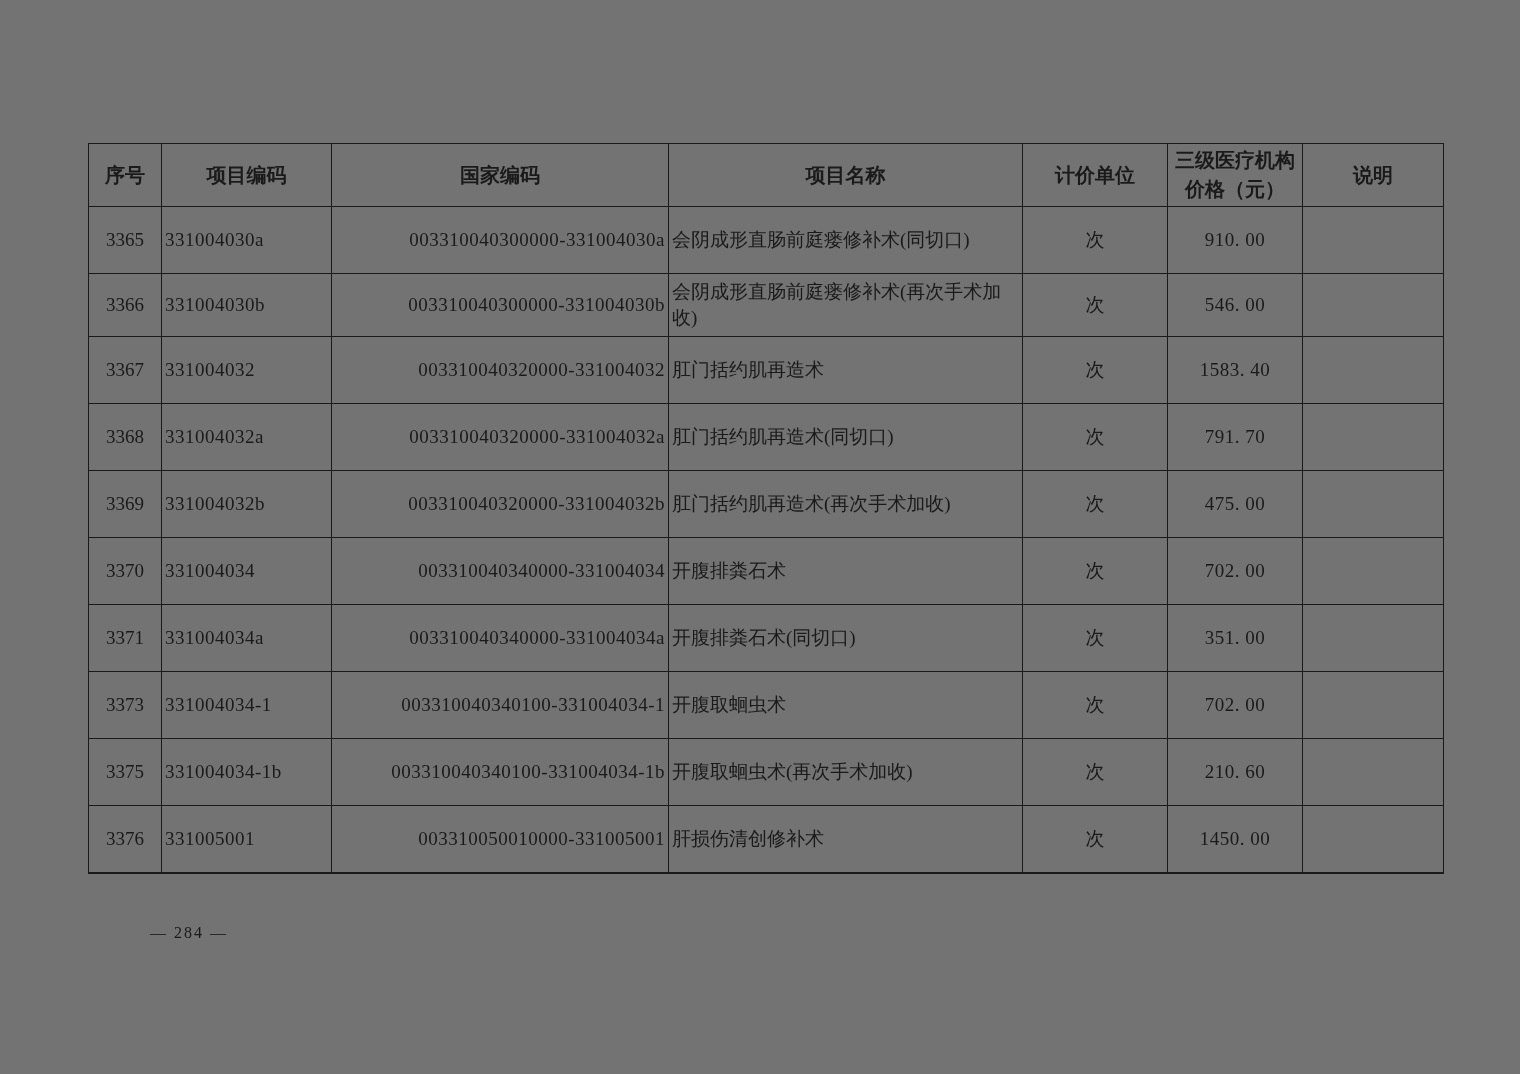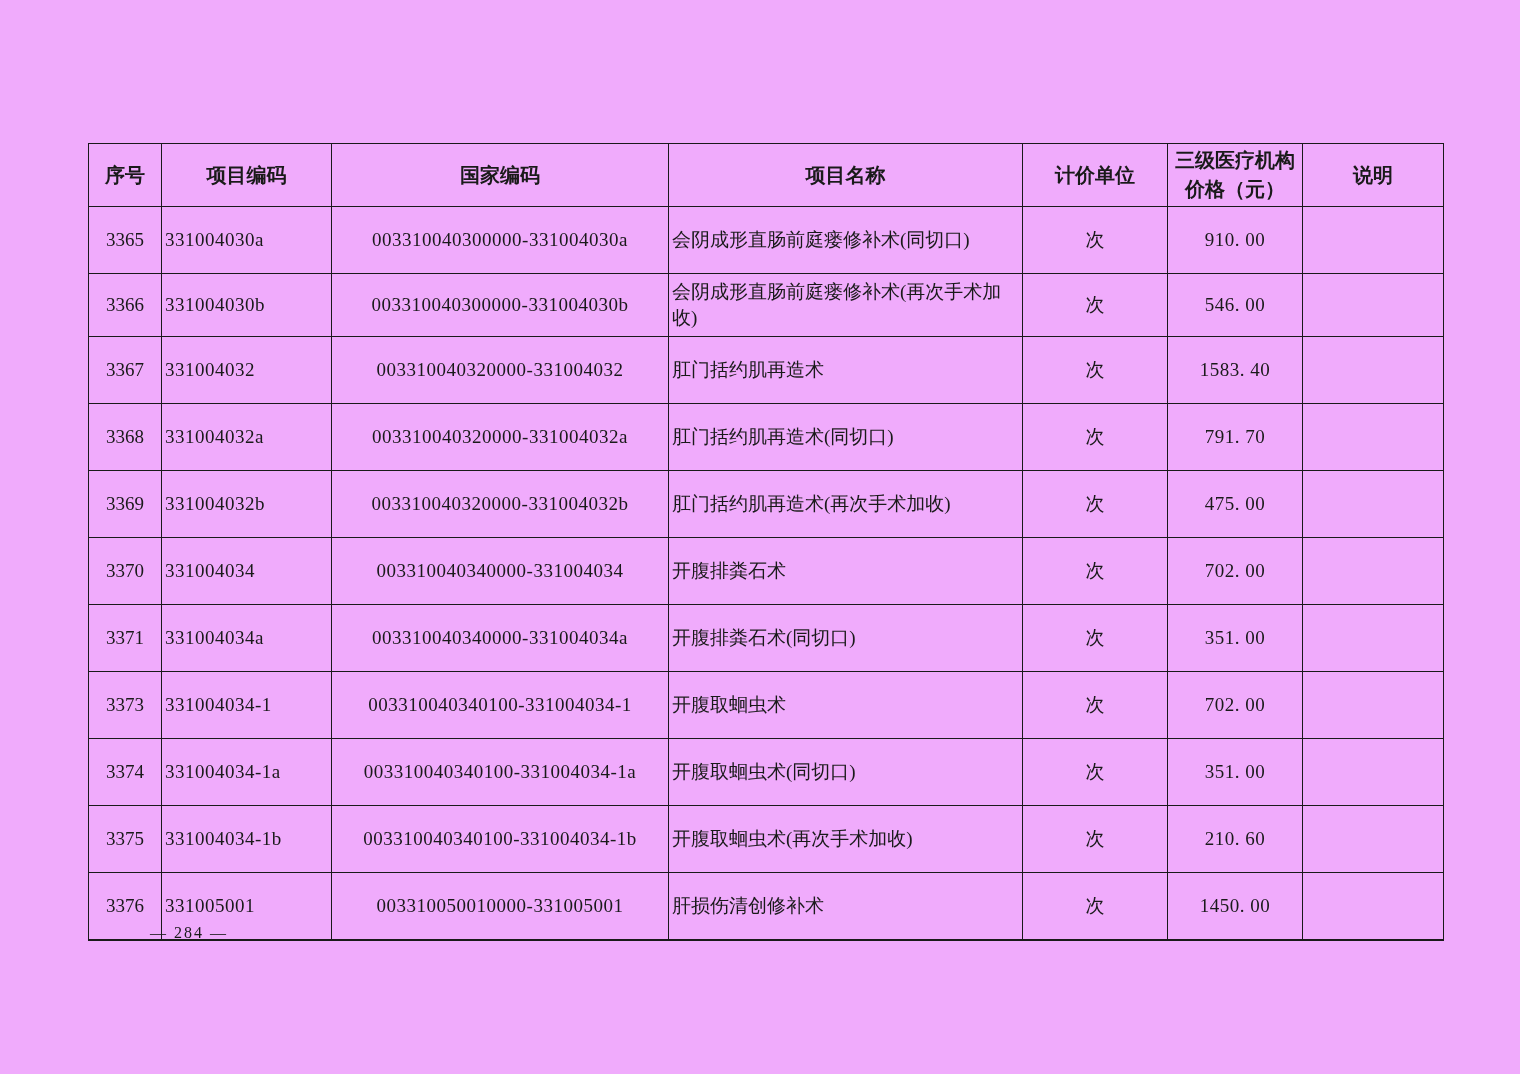--- a/index.html
+++ b/index.html
@@ -9,21 +9,21 @@
     background: #ffffff;
     position: relative;
     overflow: hidden;
     font-family: "Liberation Serif", "DejaVu Serif", serif;
     color: #1a1a1a;
   }
   .page {
     position: absolute;
     left: 0; top: 0;
     width: 1520px; height: 1074px;
-    background: #f0abfc;
+    background: #737373;
   }
   table.price-table {
     position: absolute;
     left: 88px; top: 143px;
     width: 1355px;
     border-collapse: collapse;
     table-layout: fixed;
     border: 1px solid #1a1a1a;
     border-bottom-width: 2px;
   }
@@ -45,21 +45,21 @@
     white-space: pre-line;
     line-height: 1.45;
     padding: 0;
   }
   td {
     font-size: 19px;
     line-height: 1.35;
   }
   td.c-seq   { text-align: center; }
   td.c-code  { text-align: left; padding-left: 3px; letter-spacing: 0.5px; }
-  td.c-ncode { text-align: center; padding-left: 3px; letter-spacing: 0.5px; }
+  td.c-ncode { text-align: right; padding-left: 3px; letter-spacing: 0.5px; }
   td.c-name  { text-align: left; padding-left: 3px; }
   td.c-unit  { text-align: center; }
   td.c-price { text-align: center; letter-spacing: 0.5px; }
   td.c-note  { text-align: center; }
   .page-number {
     position: absolute;
     left: 150px; top: 924px;
     font-family: "Liberation Serif", "DejaVu Serif", serif;
     font-size: 16px;
     color: #1a1a1a;
@@ -160,29 +160,20 @@
         <tr>
     <td class="c-seq">3373</td>
     <td class="c-code">331004034-1</td>
     <td class="c-ncode">003310040340100-331004034-1</td>
     <td class="c-name">开腹取蛔虫术</td>
     <td class="c-unit">次</td>
     <td class="c-price">702. 00</td>
     <td class="c-note"></td>
   </tr>
         <tr>
-    <td class="c-seq">3374</td>
-    <td class="c-code">331004034-1a</td>
-    <td class="c-ncode">003310040340100-331004034-1a</td>
-    <td class="c-name">开腹取蛔虫术(同切口)</td>
-    <td class="c-unit">次</td>
-    <td class="c-price">351. 00</td>
-    <td class="c-note"></td>
-  </tr>
-        <tr>
     <td class="c-seq">3375</td>
     <td class="c-code">331004034-1b</td>
     <td class="c-ncode">003310040340100-331004034-1b</td>
     <td class="c-name">开腹取蛔虫术(再次手术加收)</td>
     <td class="c-unit">次</td>
     <td class="c-price">210. 60</td>
     <td class="c-note"></td>
   </tr>
         <tr>
     <td class="c-seq">3376</td>

